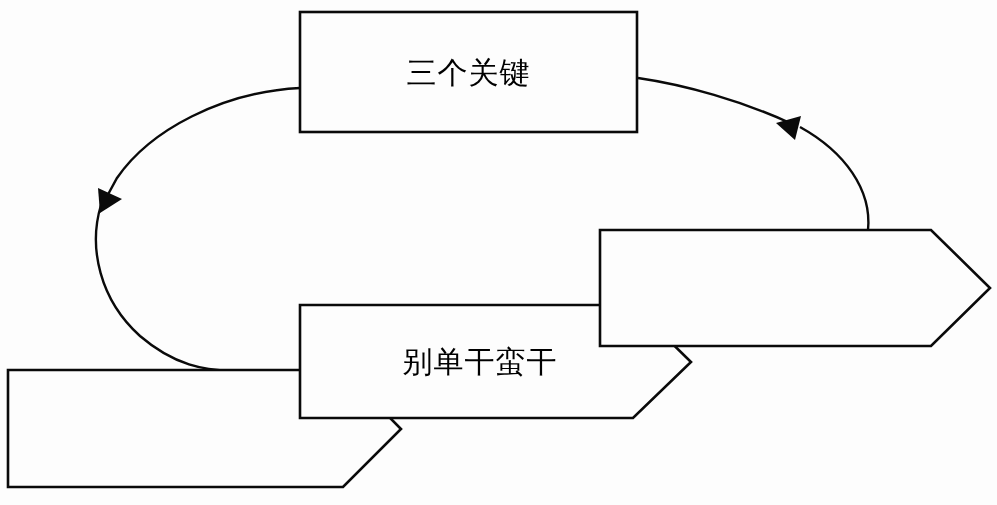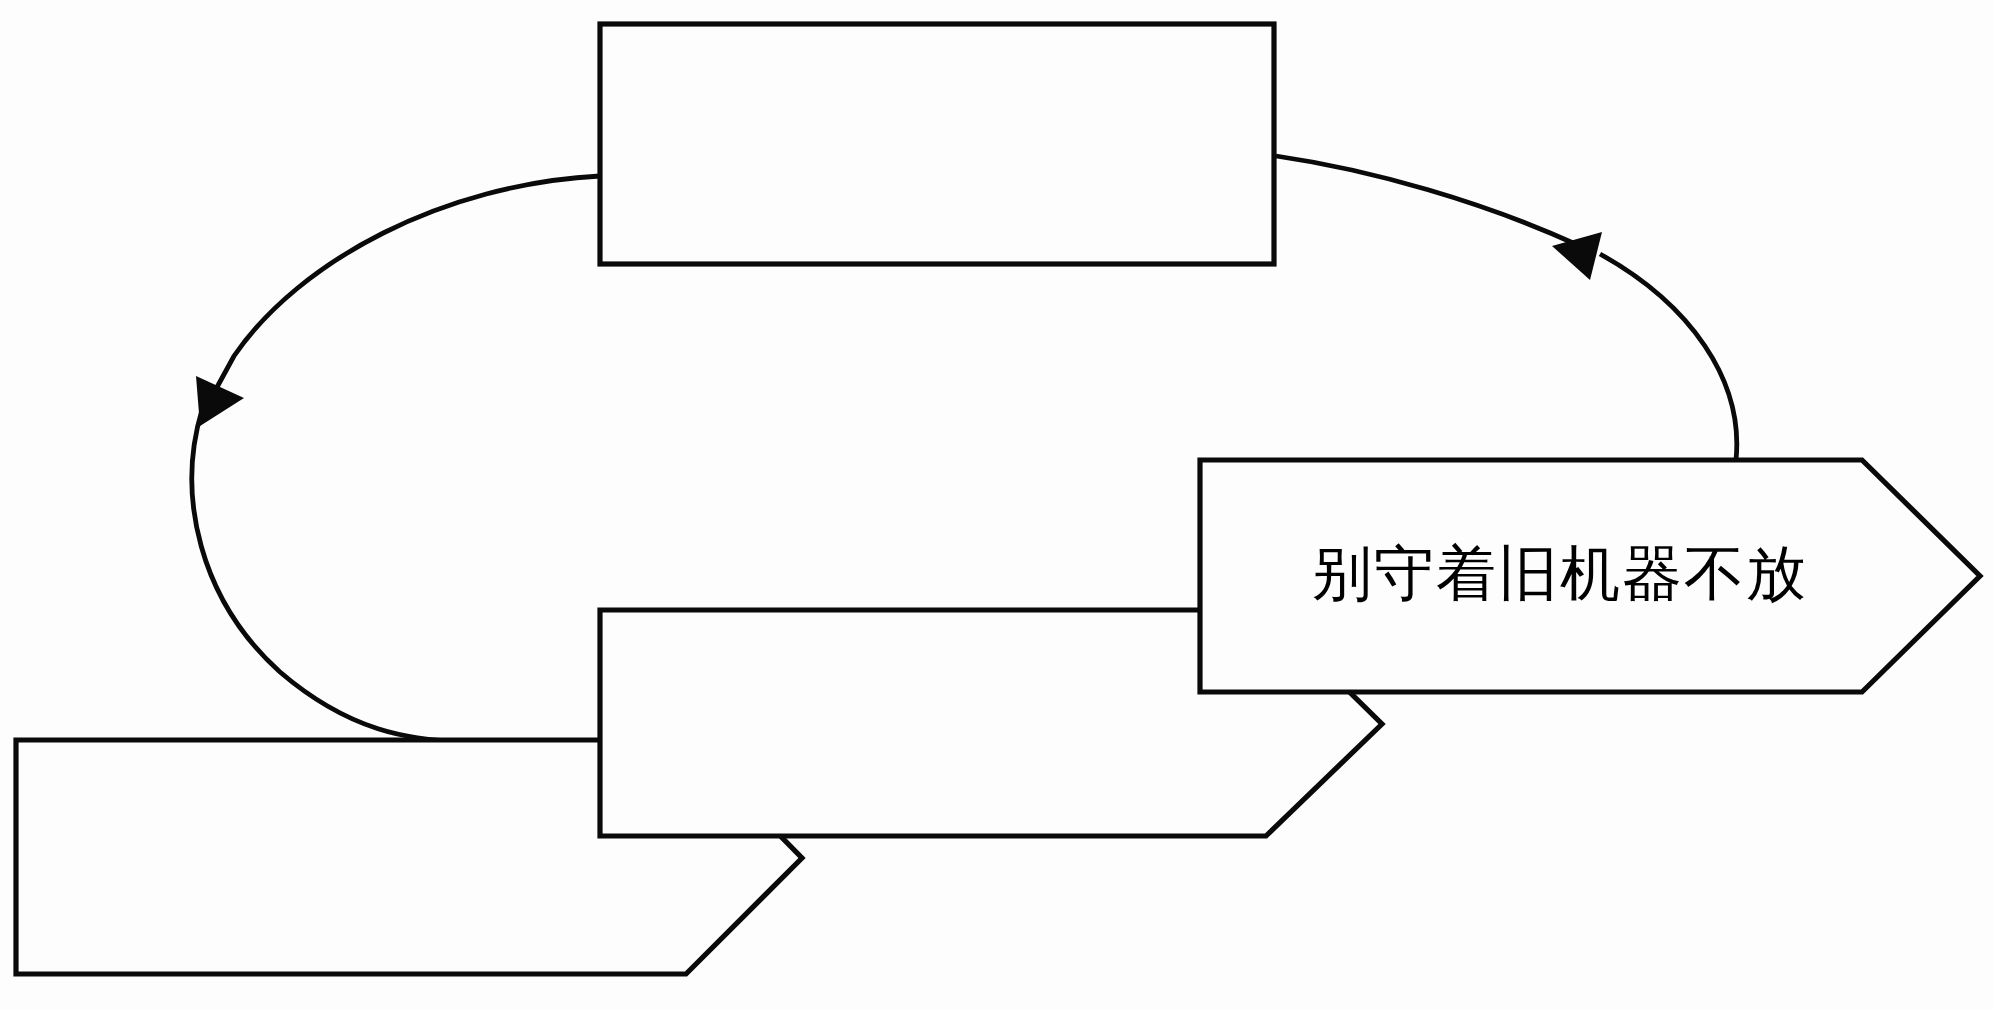--- a/index.html
+++ b/index.html
@@ -70,18 +70,19 @@
 
     <polygon class="shape-outline" points="8,370 343,370 401,429 343,487 8,487"></polygon>
 
     <polygon class="shape-outline" points="300,305 633,305 691,362 633,418 300,418"></polygon>
 
     <polygon class="shape-outline" points="600,230 931,230 990,288 931,346 600,346"></polygon>
 
     <rect class="shape-outline" x="300" y="12" width="337" height="120"></rect>
   </svg>
 
+  <div class="node-label" style="left:300px; top:58px; width:337px;">三个关键</div>
 
-  <div class="node-label" style="left:620px; top:273px; width:320px;">别守着旧机器不放</div>
 
+  <div class="node-label" style="left:320px; top:347px; width:320px;">别单干蛮干</div>
 
 
 </div>
 
 </body></html>

